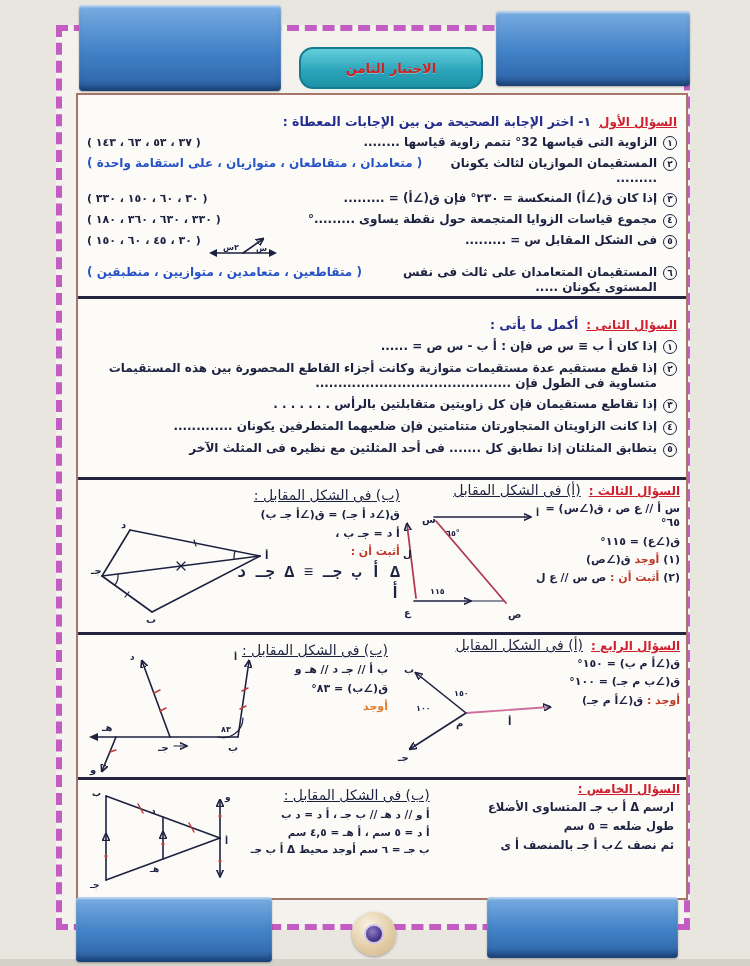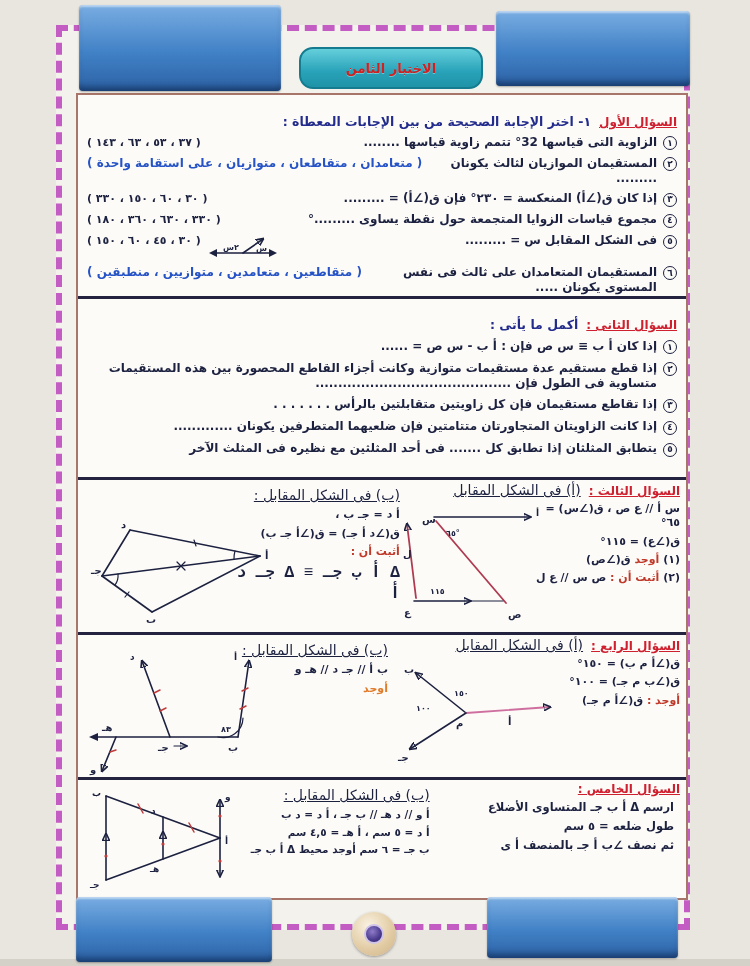--- a/index.html
+++ b/index.html
@@ -216,22 +216,22 @@
           <text class="md" x="134" y="10">أ</text>
           <text class="sm" x="44" y="30">٦٥°</text>
           <text x="1" y="52">ل</text>
           <text x="2" y="110">ع</text>
           <text class="sm" x="28" y="88">١١٥</text>
           <text x="106" y="112">ص</text>
         </svg>
       </div>
       <div class="colB">
         <div class="ln"><span class="plabel">(ب) فى الشكل المقابل :</span></div>
+        <div class="ln wide">ق(∠د أ جـ) = ق(∠أ جـ ب)</div>
         <div class="ln">أ د = جـ ب ،</div>
-        <div class="ln wide">ق(∠د أ جـ) = ق(∠أ جـ ب)</div>
         <div class="ln"><span class="verb">أثبت أن :</span></div>
         <div class="ln big">Δ أ ب جـ ≡ Δ جـ د أ</div>
         <svg class="figabs" width="185" height="105" viewBox="0 0 185 105">
           <g>
             <line x1="40" y1="12" x2="170" y2="38"></line>
             <line x1="170" y1="38" x2="62" y2="94"></line>
             <line x1="62" y1="94" x2="12" y2="58"></line>
             <line x1="12" y1="58" x2="40" y2="12"></line>
             <line x1="12" y1="58" x2="170" y2="38"></line>
             <path class="arc" d="M145,33 A26,26 0 0 0 144,41"></path>
@@ -272,20 +272,21 @@
           <text x="118" y="62">أ</text>
           <text x="66" y="64">م</text>
           <text x="8" y="98">جـ</text>
           <text class="sm" x="64" y="33">١٥٠</text>
           <text class="sm" x="26" y="48">١٠٠</text>
         </svg>
       </div>
       <div class="colB">
         <div class="ln"><span class="plabel">(ب) فى الشكل المقابل :</span></div>
         <div class="ln">ب أ // جـ د // هـ و</div>
+        <div class="ln">ق(∠ب) = ٨٣°</div>
         <div class="ln"><span class="vorange">أوجد</span></div>
         <svg class="figabs" width="168" height="126" viewBox="0 0 168 126">
           <g>
             <polygon points="3,86 12,82 12,90" fill="#1c2140"></polygon>
             <line x1="10" y1="86" x2="152" y2="86"></line>
             <line x1="152" y1="86" x2="163" y2="10" marker-end="url(#ah)"></line>
             <line class="tick" x1="154" y1="58" x2="160" y2="55"></line>
             <line class="tick" x1="156" y1="40" x2="162" y2="37"></line>
             <path class="arc" d="M132,86 A20,20 0 0 0 157,67"></path>
             <line x1="84" y1="86" x2="56" y2="10" marker-end="url(#ah)"></line>

